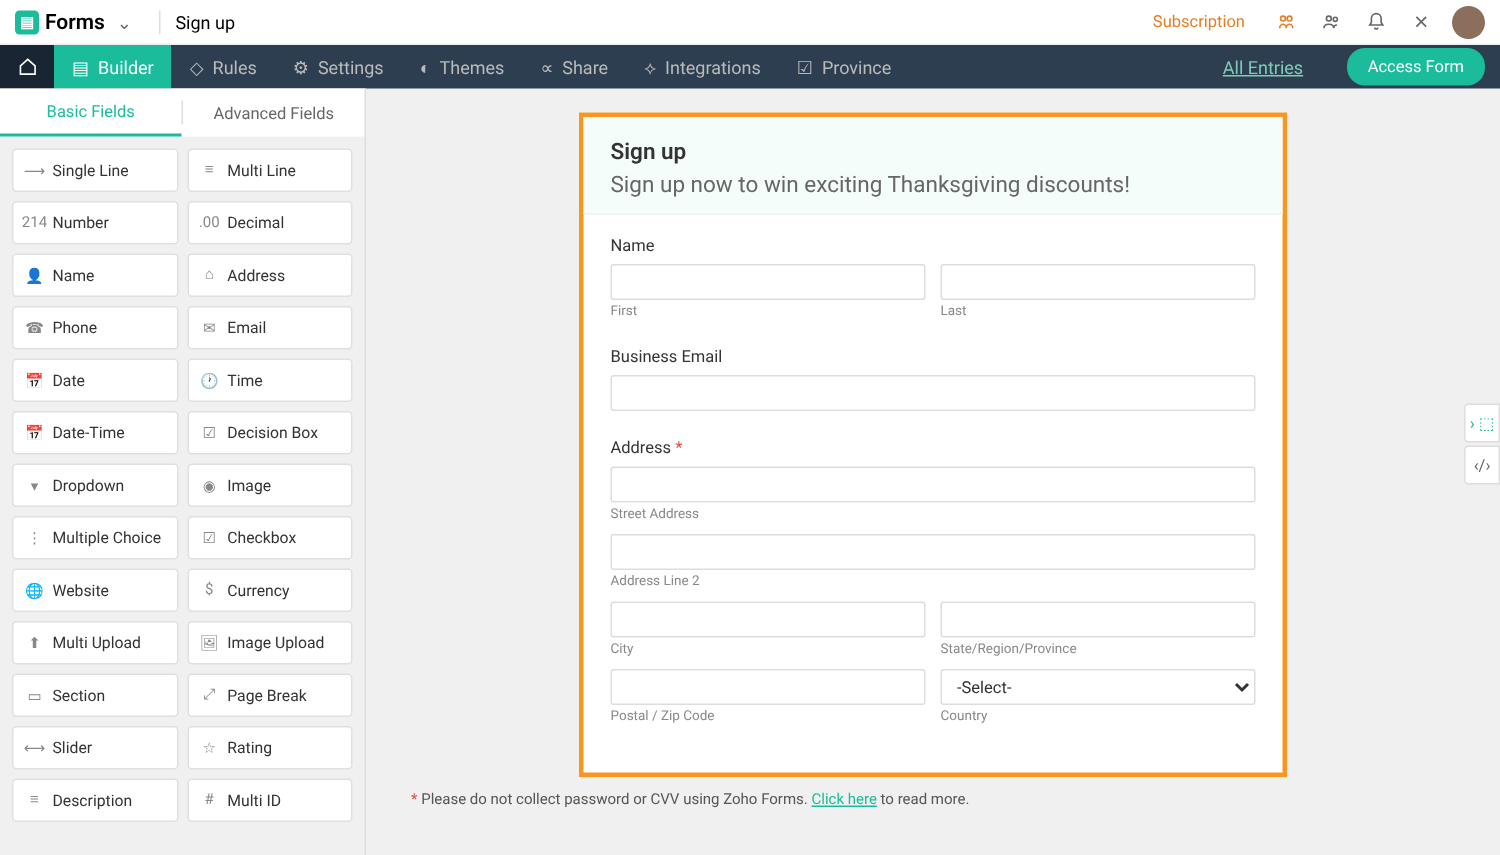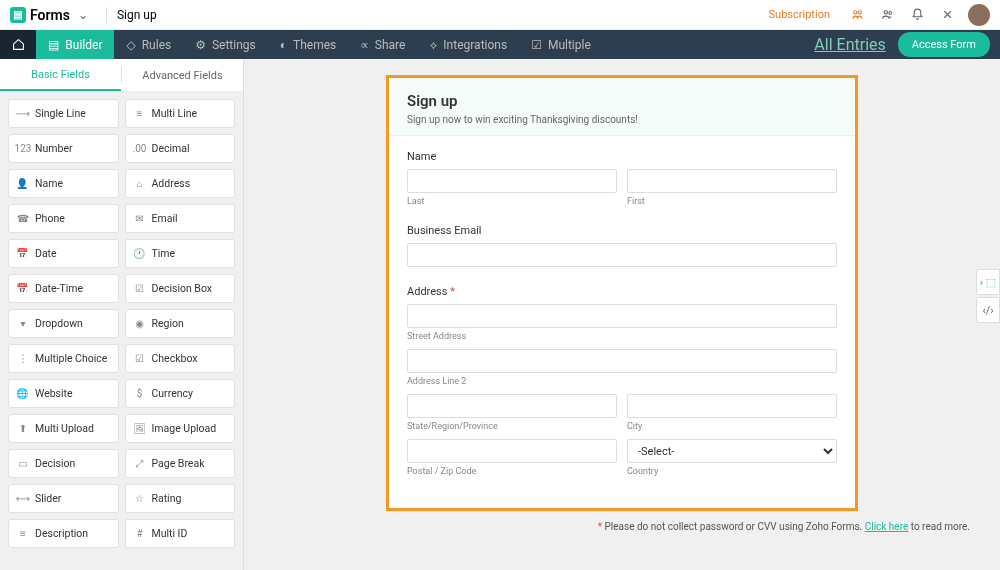--- a/index.html
+++ b/index.html
@@ -10,49 +10,49 @@
 .chev{margin:0 8px;color:#666}
 .divider-v{width:1px;height:16px;background:#ddd;margin:0 10px}
 .spacer{flex:1}
 .top-link{color:#e67e22;margin-right:12px;font-size:11px}
 .top-icon{width:20px;height:20px;margin:0 5px;color:#666;display:flex;align-items:center;justify-content:center}
 .avatar{width:22px;height:22px;border-radius:50%;background:#8b6f5c;margin-left:6px}
 .navbar{height:29px;background:#2d3e50;display:flex;align-items:center;padding:0;color:#bbb;font-size:12px}
 .home-btn{width:36px;height:29px;background:#1a2533;display:flex;align-items:center;justify-content:center;color:#fff}
 .nav-item{padding:0 12px;height:29px;display:flex;align-items:center;gap:6px;color:#bbb;cursor:pointer}
 .nav-item.active{background:#1abc9c;color:#fff}
-.nav-link{color:#7fccb8;text-decoration:underline;margin-right:12px;font-size:16px}
+.nav-link{color:#7fccb8;text-decoration:underline;margin-right:29px;font-size:12px}
 .access-btn{background:#1abc9c;color:#fff;padding:6px 14px;font-size:11px;border:none;margin-right:10px;border-radius:12px}
 .main{display:flex;height:538px}
 .sidebar{width:244px;background:#f0f0f0;border-right:1px solid #ddd;overflow:hidden}
 .tabs{display:flex;background:#fff;height:32px}
 .tab{flex:1;display:flex;align-items:center;justify-content:center;font-size:11px;color:#666;cursor:pointer;position:relative}
 .tab.active{color:#1abc9c;border-bottom:2px solid #1abc9c}
 .tab-sep{width:1px;height:16px;background:#ddd;align-self:center}
 .fields{padding:8px;display:grid;grid-template-columns:1fr 1fr;gap:6px}
 .field{background:#fff;border:1px solid #e0e0e0;border-radius:3px;padding:7px 8px;display:flex;align-items:center;gap:6px;font-size:10.5px;color:#333;cursor:grab}
 .fi{width:12px;height:12px;color:#888;font-size:10px;display:flex;align-items:center;justify-content:center}
 .canvas{flex:1;padding:16px 30px;overflow-y:auto;position:relative}
 .form-wrap{width:472px;margin:0 auto;border:3px solid #f79621;background:#fff}
 .form-head{padding:14px 18px 10px;border-bottom:1px solid #eee;background:#f5fdfb}
 .form-title{font-size:15px;font-weight:600;color:#333;margin-bottom:4px}
-.form-sub{font-size:10px;color:#666}
+.form-sub{font-size:15px;color:#666}
 .form-body{padding:14px 18px}
 .section{margin-bottom:18px}
 .lbl{font-size:11px;color:#333;margin-bottom:6px;display:block}
 .req{color:#e74c3c}
 .row2{display:flex;gap:10px}
 .row2>div{flex:1}
 .inp{width:100%;height:24px;border:1px solid #ddd;border-radius:2px;padding:0 6px 0 24px;font-size:11px;position:relative}
 .inp.np{padding-left:6px}
 .inp-wrap{position:relative}
 .inp-icon{position:absolute;left:6px;top:5px;width:12px;height:12px;color:#aaa;font-size:11px}
 .sub-lbl{font-size:9px;color:#888;margin-top:3px}
 .sel{width:100%;height:24px;border:1px solid #ddd;border-radius:2px;padding:0 6px;font-size:11px;background:#fff;color:#333}
-.notice{text-align:right;font-size:10px;color:#555;margin-top:10px}
+.notice{text-align:left;font-size:10px;color:#555;margin-top:10px}
 .notice a{color:#1abc9c;text-decoration:underline}
 .side-toggle{position:absolute;right:0;top:210px;display:flex;flex-direction:column}
 .tog{width:24px;height:26px;background:#fff;border:1px solid #ddd;display:flex;align-items:center;justify-content:center;font-size:11px;color:#666;border-radius:3px 0 0 3px;margin-bottom:2px}
 .tog.first{color:#1abc9c}
 svg{width:13px;height:13px}
 </style>
 </head>
 <body>
 
 <div class="topbar">
@@ -118,21 +118,21 @@
       <div class="nav-item">
         <span>∝</span>
         <span>Share</span>
       </div>
       <div class="nav-item">
         <span>⟡</span>
         <span>Integrations</span>
       </div>
       <div class="nav-item">
         <span>☑</span>
-        <span>Multiple</span>
+        <span>Province</span>
       </div>
     </div>
   <span class="spacer"></span>
   <a class="nav-link">All Entries</a>
   <button class="access-btn">Access Form</button>
 </div>
 
 <div class="main">
   <div class="sidebar">
     <div class="tabs">
@@ -143,21 +143,21 @@
     <div class="fields" id="field-grid">
         <div class="field">
           <span class="fi">⟶</span>
           <span>Single Line</span>
         </div>
         <div class="field">
           <span class="fi">≡</span>
           <span>Multi Line</span>
         </div>
         <div class="field">
-          <span class="fi">123</span>
+          <span class="fi">214</span>
           <span>Number</span>
         </div>
         <div class="field">
           <span class="fi">.00</span>
           <span>Decimal</span>
         </div>
         <div class="field">
           <span class="fi">👤</span>
           <span>Name</span>
         </div>
@@ -188,21 +188,21 @@
         <div class="field">
           <span class="fi">☑</span>
           <span>Decision Box</span>
         </div>
         <div class="field">
           <span class="fi">▾</span>
           <span>Dropdown</span>
         </div>
         <div class="field">
           <span class="fi">◉</span>
-          <span>Region</span>
+          <span>Image</span>
         </div>
         <div class="field">
           <span class="fi">⋮</span>
           <span>Multiple Choice</span>
         </div>
         <div class="field">
           <span class="fi">☑</span>
           <span>Checkbox</span>
         </div>
         <div class="field">
@@ -216,21 +216,21 @@
         <div class="field">
           <span class="fi">⬆</span>
           <span>Multi Upload</span>
         </div>
         <div class="field">
           <span class="fi">🖼</span>
           <span>Image Upload</span>
         </div>
         <div class="field">
           <span class="fi">▭</span>
-          <span>Decision</span>
+          <span>Section</span>
         </div>
         <div class="field">
           <span class="fi">⤢</span>
           <span>Page Break</span>
         </div>
         <div class="field">
           <span class="fi">⟷</span>
           <span>Slider</span>
         </div>
         <div class="field">
@@ -253,41 +253,41 @@
       <div class="form-head">
         <div class="form-title">Sign up</div>
         <div class="form-sub">Sign up now to win exciting Thanksgiving discounts!</div>
       </div>
       <div class="form-body">
         <div class="section">
           <label class="lbl">Name</label>
           <div class="row2">
             <div>
               <div class="inp-wrap"><span class="inp-icon">👤</span><input class="inp" style=""></div>
-              <div class="sub-lbl">Last</div>
+              <div class="sub-lbl">First</div>
             </div>
             <div>
               <div class="inp-wrap"><span class="inp-icon">👤</span><input class="inp" style=""></div>
-              <div class="sub-lbl">First</div>
+              <div class="sub-lbl">Last</div>
             </div>
           </div>
         </div>
         <div class="section">
           <label class="lbl">Business Email</label>
           <div class="inp-wrap"><span class="inp-icon">✉</span><input class="inp" style=""></div>
         </div>
         <div class="section">
           <label class="lbl"><span>Address</span> <span class="req">*</span></label>
           <input class="inp np" style="">
           <div class="sub-lbl">Street Address</div>
           <input class="inp np" style="margin-top: 8px;">
           <div class="sub-lbl">Address Line 2</div>
           <div class="row2" style="margin-top:8px">
+            <div><input class="inp np" style=""><div class="sub-lbl">City</div></div>
             <div><input class="inp np" style=""><div class="sub-lbl">State/Region/Province</div></div>
-            <div><input class="inp np" style=""><div class="sub-lbl">City</div></div>
           </div>
           <div class="row2" style="margin-top:8px">
             <div><input class="inp np" style=""><div class="sub-lbl">Postal / Zip Code</div></div>
             <div><select class="sel"><option>-Select-</option></select><div class="sub-lbl">Country</div></div>
           </div>
         </div>
       </div>
     </div>
     <div class="notice">
       <span class="req">*</span> <span>Please do not collect password or CVV using Zoho Forms.</span> <a>Click here</a> <span>to read more.</span>

